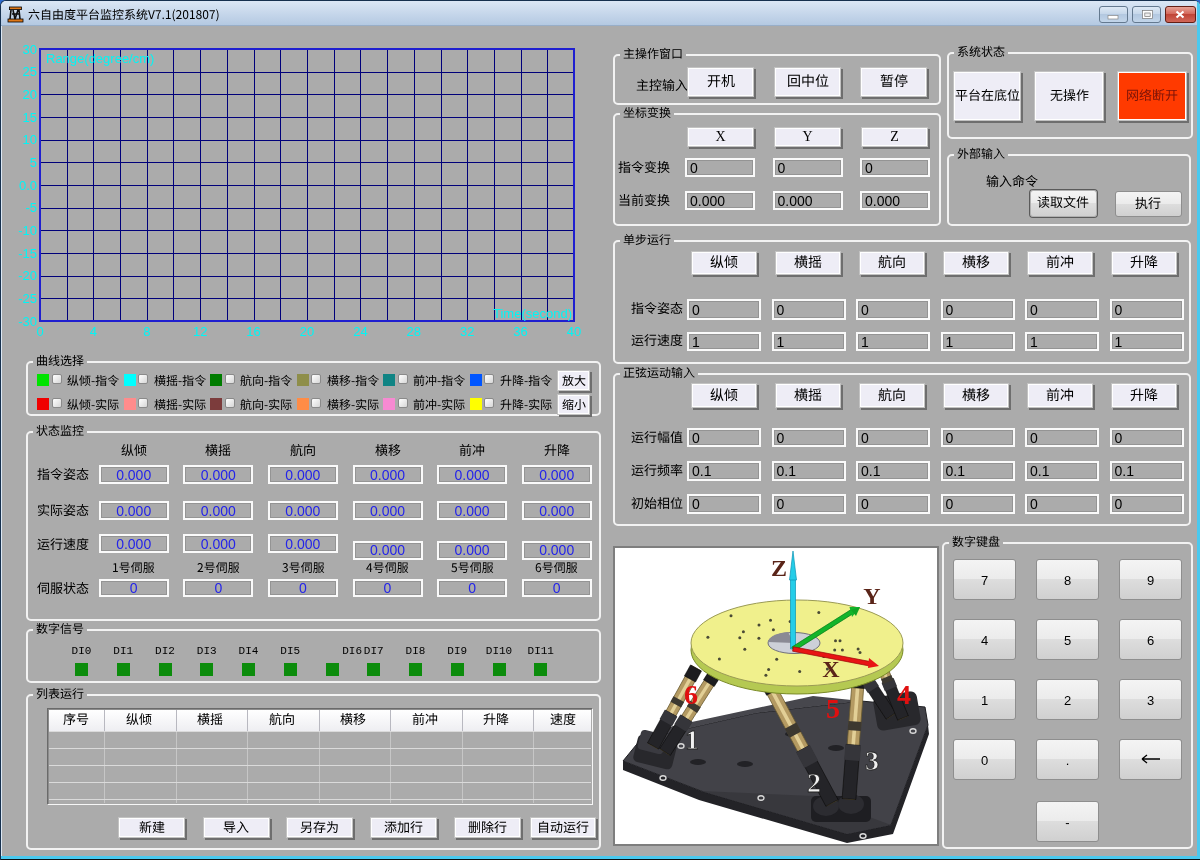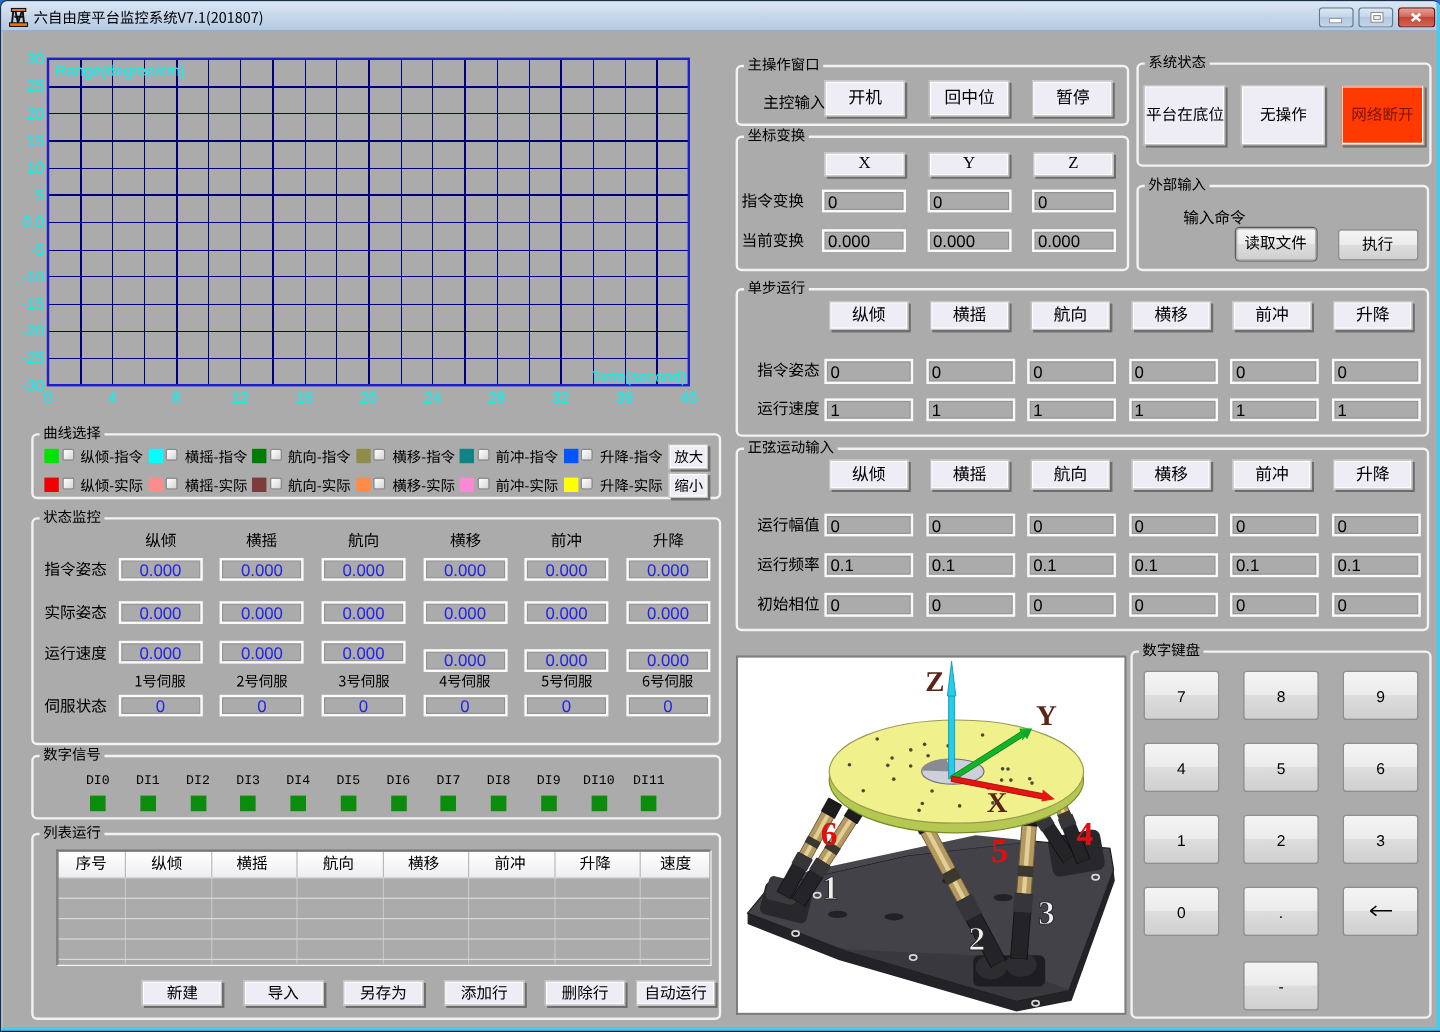--- a/index.html
+++ b/index.html
@@ -448,21 +448,21 @@
 <div style="position:absolute;left:122.25px;top:644px;width:60px;margin-left:-30px;text-align:center;font:11px 'Liberation Mono',monospace;color:#000">DI1</div>
 <div class="" style="position:absolute;left:115.75px;top:661.5px;width:13px;height:13px;background:#0c8c0c"></div>
 <div style="position:absolute;left:164px;top:644px;width:60px;margin-left:-30px;text-align:center;font:11px 'Liberation Mono',monospace;color:#000">DI2</div>
 <div class="" style="position:absolute;left:157.5px;top:661.5px;width:13px;height:13px;background:#0c8c0c"></div>
 <div style="position:absolute;left:205.75px;top:644px;width:60px;margin-left:-30px;text-align:center;font:11px 'Liberation Mono',monospace;color:#000">DI3</div>
 <div class="" style="position:absolute;left:199.25px;top:661.5px;width:13px;height:13px;background:#0c8c0c"></div>
 <div style="position:absolute;left:247.5px;top:644px;width:60px;margin-left:-30px;text-align:center;font:11px 'Liberation Mono',monospace;color:#000">DI4</div>
 <div class="" style="position:absolute;left:241px;top:661.5px;width:13px;height:13px;background:#0c8c0c"></div>
 <div style="position:absolute;left:289.25px;top:644px;width:60px;margin-left:-30px;text-align:center;font:11px 'Liberation Mono',monospace;color:#000">DI5</div>
 <div class="" style="position:absolute;left:282.75px;top:661.5px;width:13px;height:13px;background:#0c8c0c"></div>
-<div style="position:absolute;left:331px;top:644px;width:60px;margin-left:-30px;text-align:center;font:11px 'Liberation Mono',monospace;color:#000">DI6</div>
+<div style="position:absolute;left:331px;top:644px;width:60px;margin-left:-30px;text-align:right;font:11px 'Liberation Mono',monospace;color:#000">DI6</div>
 <div class="" style="position:absolute;left:324.5px;top:661.5px;width:13px;height:13px;background:#0c8c0c"></div>
 <div style="position:absolute;left:372.75px;top:644px;width:60px;margin-left:-30px;text-align:center;font:11px 'Liberation Mono',monospace;color:#000">DI7</div>
 <div class="" style="position:absolute;left:366.25px;top:661.5px;width:13px;height:13px;background:#0c8c0c"></div>
 <div style="position:absolute;left:414.5px;top:644px;width:60px;margin-left:-30px;text-align:center;font:11px 'Liberation Mono',monospace;color:#000">DI8</div>
 <div class="" style="position:absolute;left:408px;top:661.5px;width:13px;height:13px;background:#0c8c0c"></div>
 <div style="position:absolute;left:456.25px;top:644px;width:60px;margin-left:-30px;text-align:center;font:11px 'Liberation Mono',monospace;color:#000">DI9</div>
 <div class="" style="position:absolute;left:449.75px;top:661.5px;width:13px;height:13px;background:#0c8c0c"></div>
 <div style="position:absolute;left:498px;top:644px;width:60px;margin-left:-30px;text-align:center;font:11px 'Liberation Mono',monospace;color:#000">DI10</div>
 <div class="" style="position:absolute;left:491.5px;top:661.5px;width:13px;height:13px;background:#0c8c0c"></div>
 <div style="position:absolute;left:539.75px;top:644px;width:60px;margin-left:-30px;text-align:center;font:11px 'Liberation Mono',monospace;color:#000">DI11</div>

